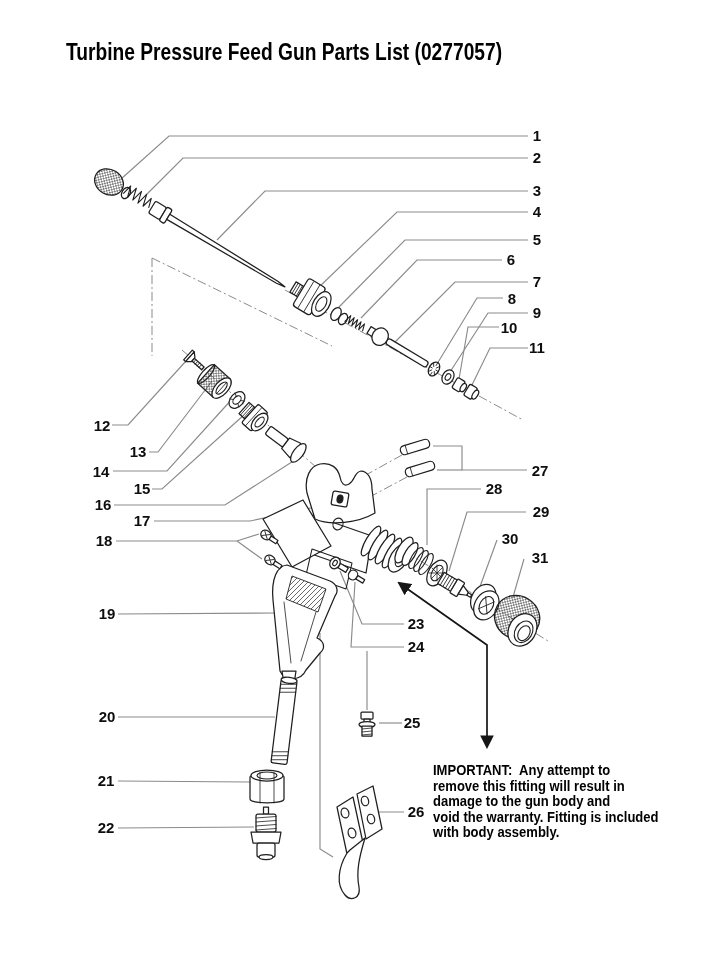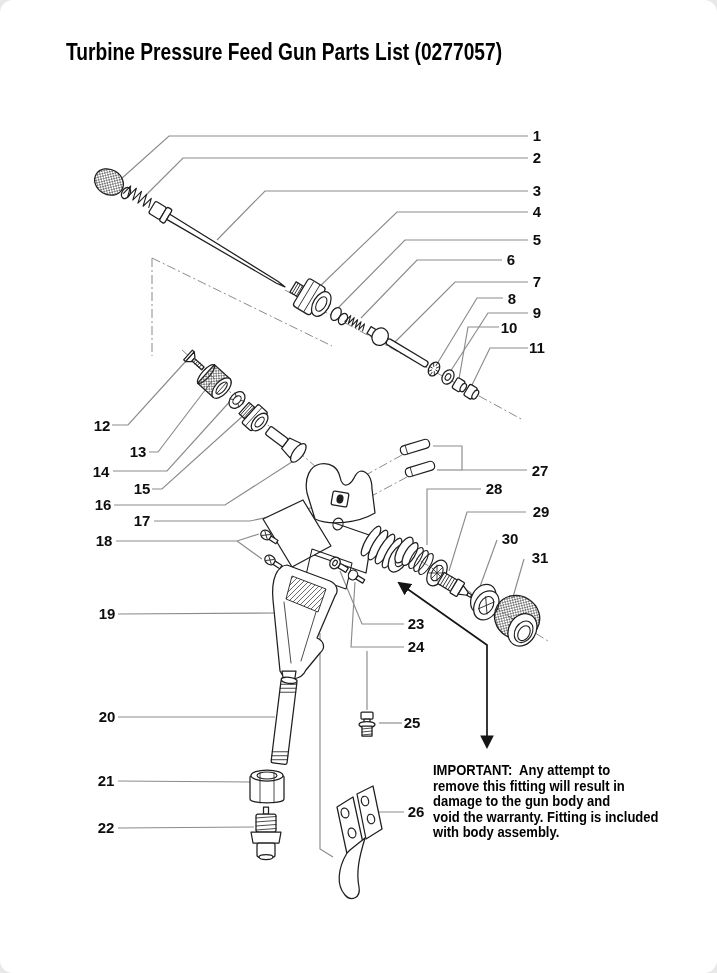--- a/index.html
+++ b/index.html
@@ -1,17 +1,17 @@
 <!DOCTYPE html>
 <html><head>
 <meta charset="utf-8">
 <style>
   html,body{margin:0;padding:0;background:#e8e8e8;}
   .page{position:relative;width:717px;height:973px;background:#ffffff;overflow:hidden;
-        font-family:"Liberation Sans",sans-serif;border-radius:13px;}
+        font-family:"Liberation Sans",sans-serif;}
   .title{position:absolute;left:66px;top:38px;font-size:24px;font-weight:bold;color:#000;
          transform:scaleX(0.80);transform-origin:left top;white-space:pre;letter-spacing:0px;}
   .diagram{position:absolute;left:0;top:0;width:717px;height:973px;}
   .note{position:absolute;left:433px;top:763px;font-size:14.8px;font-weight:bold;color:#000;
         line-height:15.5px;transform:scaleX(0.88);transform-origin:left top;}
   .note div{white-space:pre;}
   
   .ln{stroke:#8b8b8b;stroke-width:1.15;fill:none;}
   .dd{stroke:#8b8b8b;stroke-width:1;fill:none;stroke-dasharray:9 3 2 3;}
   .pt{stroke:#1f1f1f;stroke-width:1.25;fill:#ffffff;stroke-linejoin:round;stroke-linecap:round;}

